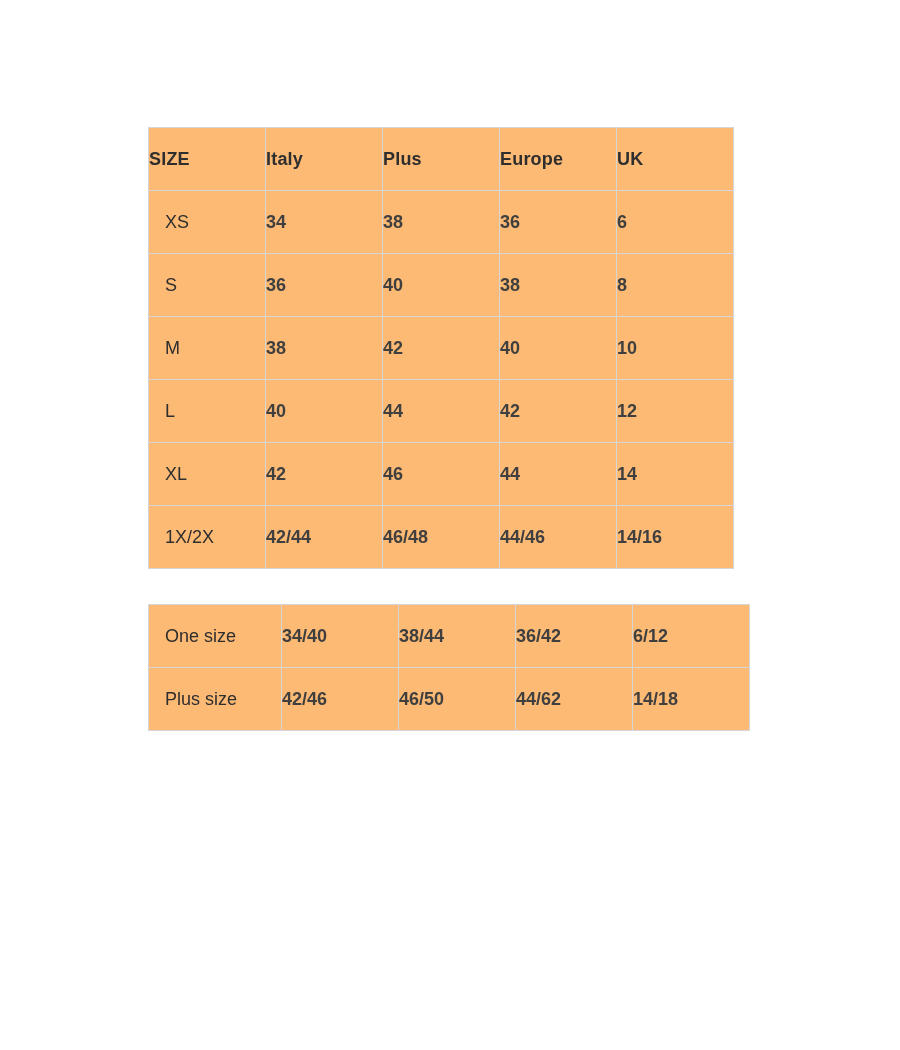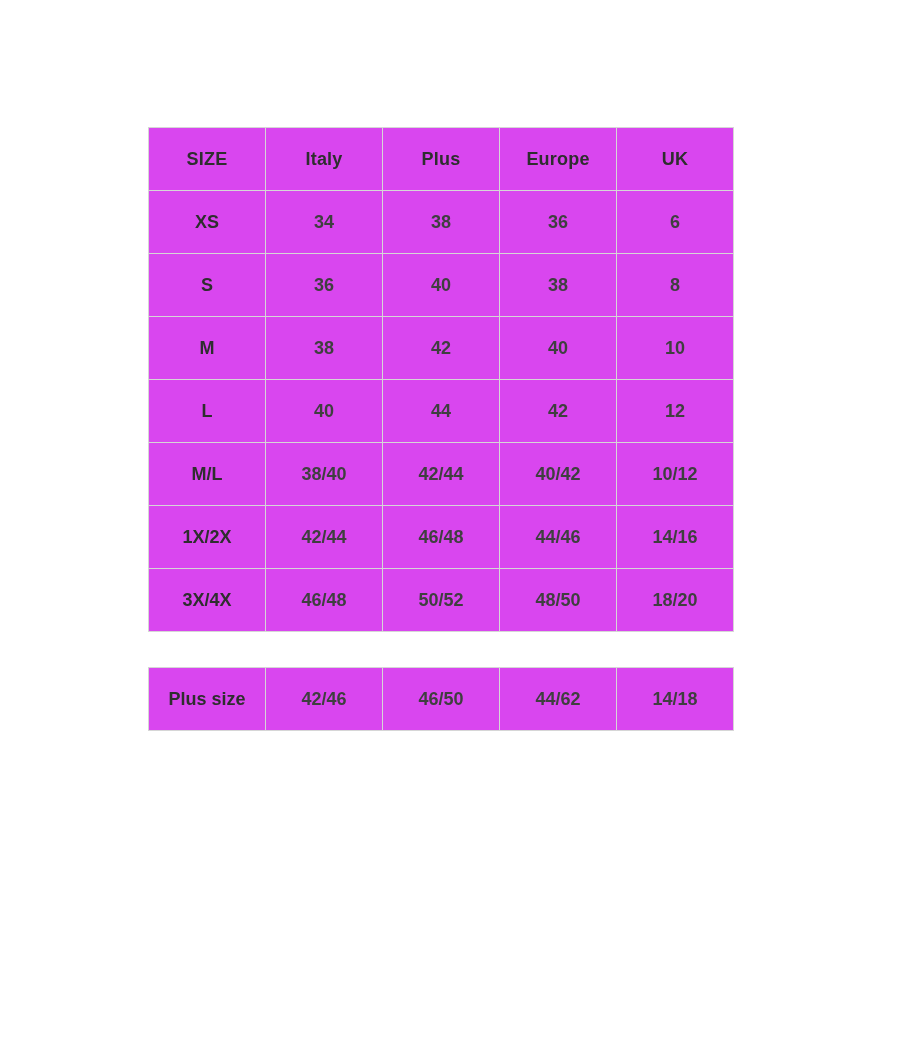--- a/index.html
+++ b/index.html
@@ -22,35 +22,36 @@
   table {
     border-collapse: collapse;
     table-layout: fixed;
     width: 580px;
     background: #ffffff;
   }
   th, td {
     border: 1px solid #d6d6d6;
     width: 116px;
     height: 62px;
-    text-align: center;
+    text-align: left;
     vertical-align: middle;
     font-size: 18px;
     padding: 0;
-    background: #d946ef;
+    background: #fdba74;
     margin-left: 14px;
   }
   thead th {
     font-weight: 700;
     color: #2e2e2e;
     letter-spacing: 0.2px;
   }
   tbody th {
-    font-weight: 700;
+    font-weight: 400;
     color: #2e2e2e;
+    padding-left: 16px;
   }
   tbody td {
     font-weight: 700;
     color: #3f3f3f;
   }
   .table-gap {
     height: 35px;
   }
 </style>
 </head>
@@ -91,47 +92,47 @@
           <td>10</td>
         </tr>
         <tr>
           <th>L</th>
           <td>40</td>
           <td>44</td>
           <td>42</td>
           <td>12</td>
         </tr>
         <tr>
-          <th>M/L</th>
-          <td>38/40</td>
-          <td>42/44</td>
-          <td>40/42</td>
-          <td>10/12</td>
+          <th>XL</th>
+          <td>42</td>
+          <td>46</td>
+          <td>44</td>
+          <td>14</td>
         </tr>
         <tr>
           <th>1X/2X</th>
           <td>42/44</td>
           <td>46/48</td>
           <td>44/46</td>
           <td>14/16</td>
         </tr>
-        <tr>
-          <th>3X/4X</th>
-          <td>46/48</td>
-          <td>50/52</td>
-          <td>48/50</td>
-          <td>18/20</td>
-        </tr>
       </tbody>
   </table>
 
   <div class="table-gap"></div>
 
   <table>
     <tbody>
+        <tr>
+          <th>One size</th>
+          <td>34/40</td>
+          <td>38/44</td>
+          <td>36/42</td>
+          <td>6/12</td>
+        </tr>
         <tr>
           <th>Plus size</th>
           <td>42/46</td>
           <td>46/50</td>
           <td>44/62</td>
           <td>14/18</td>
         </tr>
       </tbody>
   </table>
 

